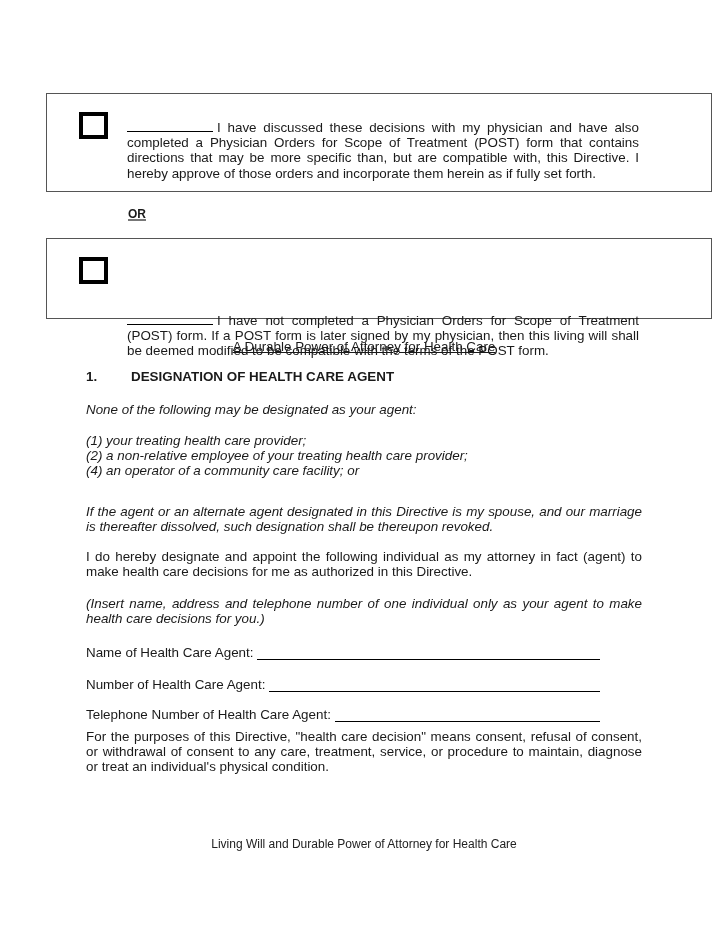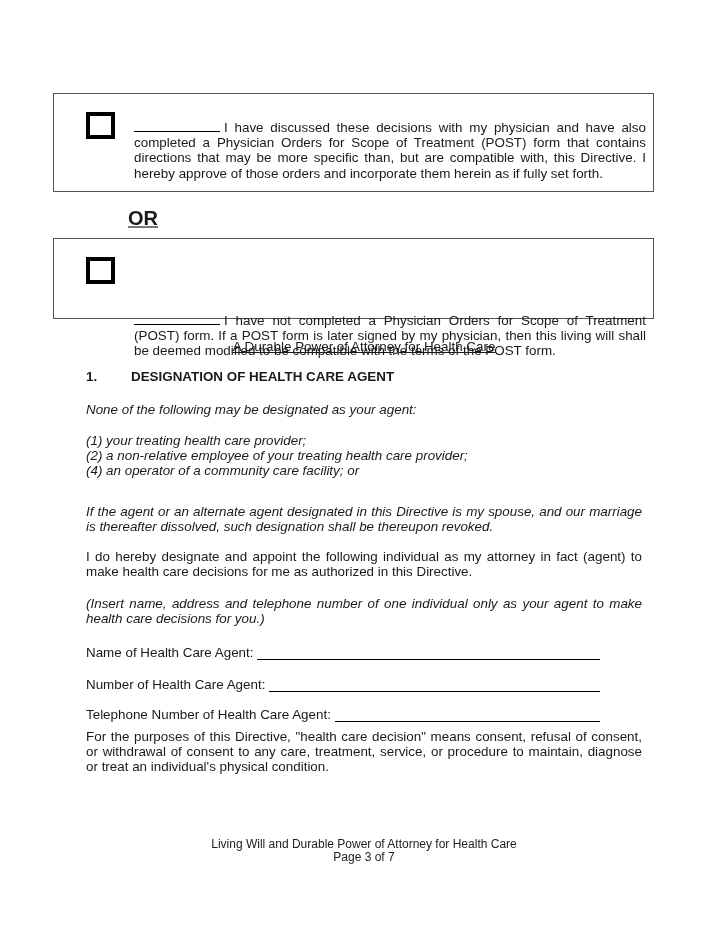--- a/index.html
+++ b/index.html
@@ -3,37 +3,37 @@
   <meta charset="utf-8">
   <style>
     html, body { margin: 0; padding: 0; background: #ffffff; }
     body {
       width: 728px; height: 943px; position: relative; overflow: hidden;
       font-family: "Liberation Sans", sans-serif; color: #1a1a1a;
       font-size: 13.4px;
     }
     .abs { position: absolute; }
     .option-box {
-      position: absolute; left: 53px; width: 601px;
+      position: absolute; left: 46px; width: 666px;
       border: 1.5px solid #555; box-sizing: border-box;
     }
     .checkbox {
       position: absolute; left: 32px; width: 29px; height: 27px;
       border: 4px solid #000; box-sizing: border-box; cursor: pointer;
     }
     .opt-text {
       position: absolute; left: 80px; width: 512px;
       line-height: 15.2px; text-align: justify; text-align-last: left;
     }
     .blank {
       display: inline-block; width: 86px; border-bottom: 1px solid #000;
       height: 12px; vertical-align: baseline; margin-right: 4px;
     }
     .or-label {
-      left: 128px; top: 207px; font-weight: bold; font-size: 20px;
+      left: 128px; top: 207px; font-weight: bold; font-size: 12px;
       text-decoration: underline; text-decoration-thickness: 2px;
       text-decoration-color: #777;
     }
     .center-title {
       left: 0; width: 728px; top: 339px; text-align: center;
       text-decoration: underline;
     }
     .section-num { left: 86px; top: 369px; font-weight: bold; }
     .section-title { left: 131px; top: 369px; font-weight: bold; }
     .para {
@@ -98,14 +98,13 @@
 </div>
 <div class="abs field-row" style="top:699px;">
   <span>Telephone Number of Health Care Agent:</span>
   <span class="field-line"></span>
 </div>
 
 <div class="abs para" style="top:729px;">For the purposes of this Directive, "health care decision" means consent, refusal of consent, or withdrawal of consent to any care, treatment, service, or procedure to maintain, diagnose or treat an individual's physical condition.</div>
 
 <div class="abs footer">
   <div>Living Will and Durable Power of Attorney for Health Care</div>
-  <div>Page 3 of 7</div>
 </div>
 
 </body></html>

